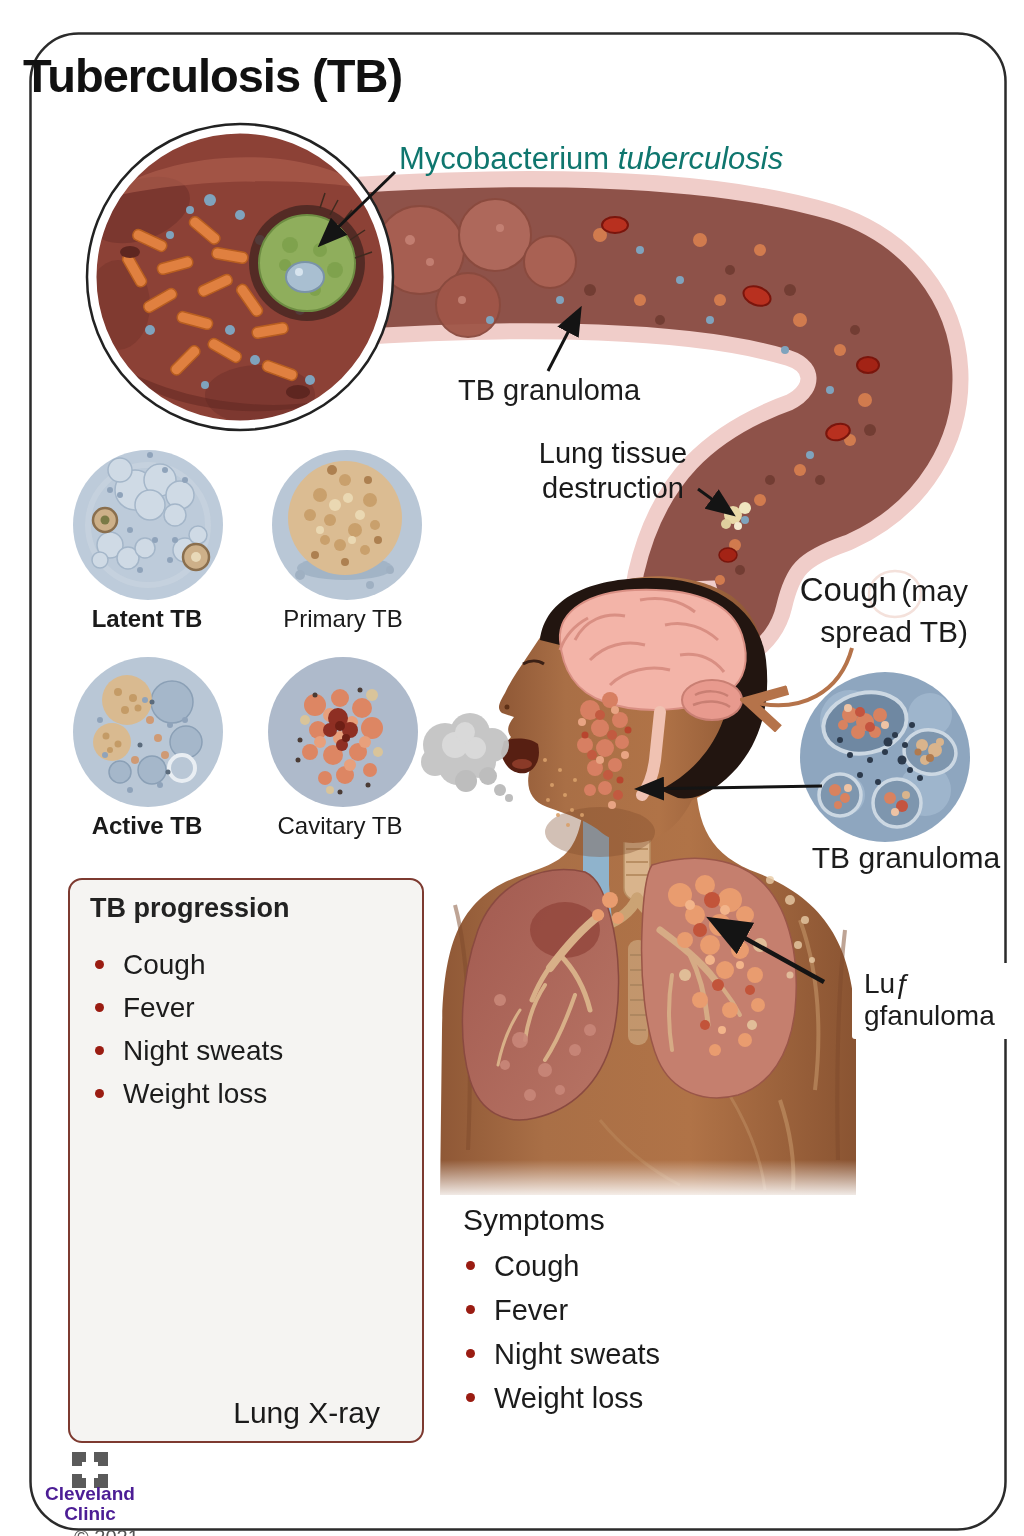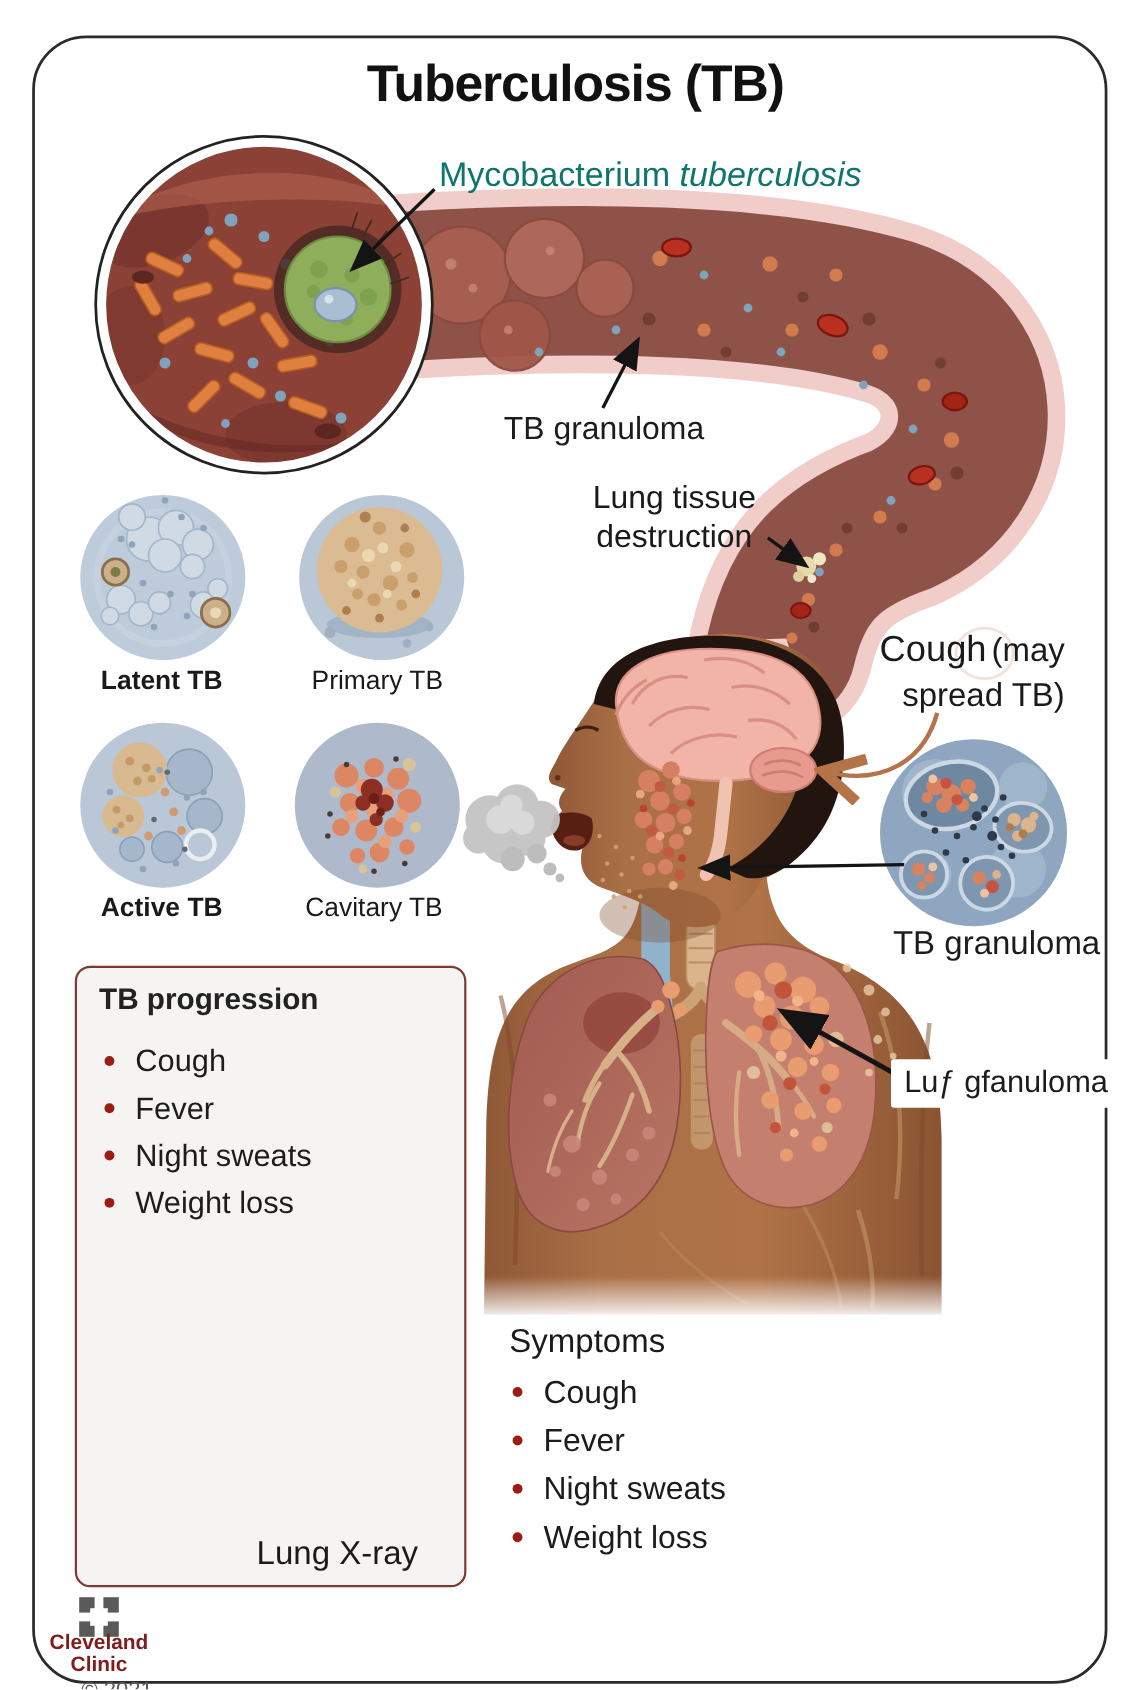--- a/index.html
+++ b/index.html
@@ -1,30 +1,30 @@
 <!DOCTYPE html>
 <html><head>
 <meta charset="utf-8">
 <style>
   html,body{margin:0;padding:0;background:#fff;}
   #stage{position:relative;width:1024px;height:1536px;overflow:hidden;background:#fff;
          font-family:"Liberation Sans",sans-serif;color:#1a1a1a;}
   #art{position:absolute;left:0;top:0;}
   .abs{position:absolute;}
-  .title{left:23px;top:48px;width:1000px;text-align:center;font-size:47px;font-weight:700;letter-spacing:-1px;color:#111;}
+  .title{left:23px;top:48px;width:1000px;font-size:47px;font-weight:700;letter-spacing:-1px;color:#111;}
   .myco{left:399px;top:141px;font-size:31px;font-weight:500;color:#0f766e;white-space:nowrap;}
   .myco .sp{font-style:italic;}
   .lbl{font-size:29px;color:#1c1c1c;}
   .tbgran-top{left:458px;top:374px;width:200px;}
   .ltd{left:518px;top:436px;width:190px;text-align:center;line-height:35px;font-size:29px;}
   .cough{left:742px;top:572px;width:226px;text-align:right;line-height:36px;}
   .cough .big{font-size:33px;}
   .cough .med{font-size:30px;}
   .tbgran-right{left:806px;top:841px;width:200px;text-align:center;font-size:30px;}
-  .lunggran{left:810px;top:963px;background:#fff;padding:5px 12px 7px 12px;font-size:28px;border-radius:3px;}
+  .lunggran{left:852px;top:963px;background:#fff;padding:5px 12px 7px 12px;font-size:28px;border-radius:3px;}
   .stage-lbl{width:170px;text-align:center;font-size:24px;}
   .bold{font-weight:700;}
   .latent{left:62px;top:605px;}
   .primary{left:258px;top:605px;}
   .active{left:62px;top:812px;}
   .cavitary{left:255px;top:812px;}
   .prog-box{left:68px;top:878px;width:356px;height:565px;border:2.5px solid #7d3a30;border-radius:14px;
             background:#f5f4f2;box-sizing:border-box;}
   .prog-title{left:90px;top:893px;font-size:27px;font-weight:600;color:#222;}
   .blist{list-style:none;margin:0;padding:0;}
@@ -34,21 +34,21 @@
   .prog-list li{padding-left:28px;}
   .xray-cap{left:110px;top:1396px;width:270px;text-align:right;font-size:30px;}
   .sym-title{left:463px;top:1203px;font-size:30px;font-weight:500;}
   .sym-list{left:466px;top:1244px;width:320px;}
   .sym-list li{padding-left:28px;line-height:44px;font-size:29px;}
   .cc-logo{left:72px;top:1452px;width:36px;height:36px;background:#5a5a5a;}
   .cc-logo .bar-h{position:absolute;left:-2px;right:-2px;top:14px;height:8px;background:#fff;}
   .cc-logo .bar-v{position:absolute;top:-2px;bottom:-2px;left:14px;width:8px;background:#fff;}
   .cc-logo .ctr{position:absolute;left:10px;top:10px;width:16px;height:16px;background:#fff;}
   .cc-name{left:30px;top:1484px;width:120px;text-align:center;font-size:19px;font-weight:600;
-           color:#7f1d1d;line-height:20px;}
+           color:#4c1d95;line-height:20px;}
   .cc-year{left:74px;top:1526px;font-size:20px;color:#555;}
 </style>
 </head>
 <body>
 
 <div id="stage">
 
 <svg id="art" width="1024" height="1536" viewBox="0 0 1024 1536">
   <defs>
     <marker id="ah" markerWidth="10" markerHeight="8" refX="8" refY="4" orient="auto">

